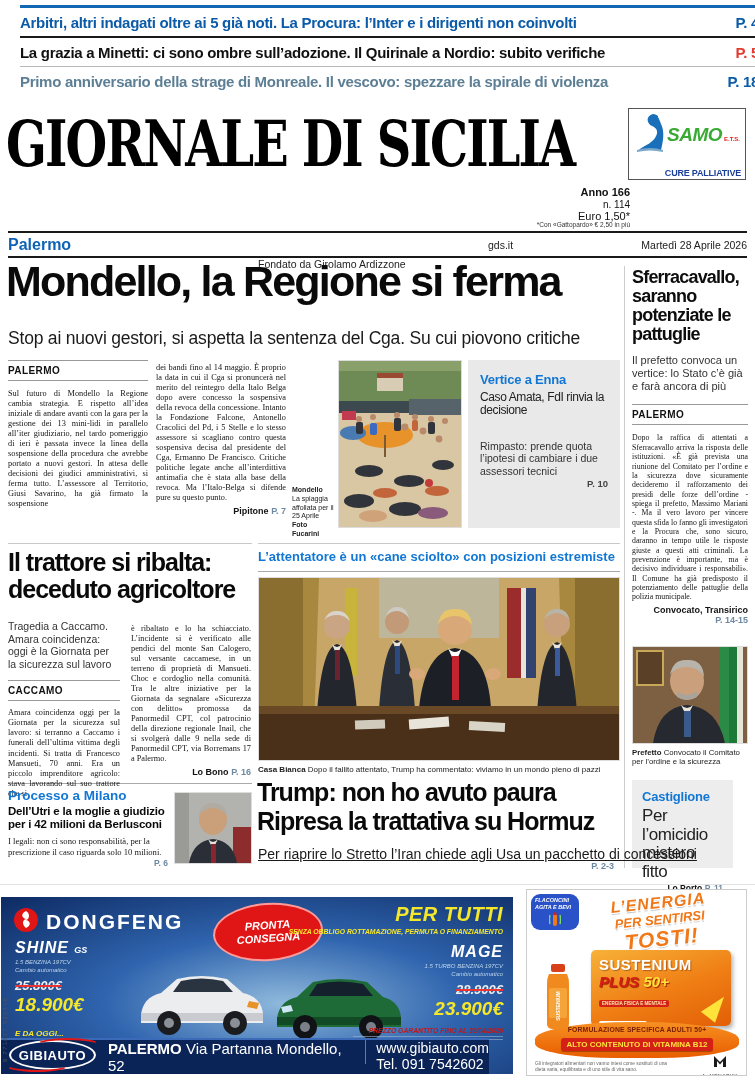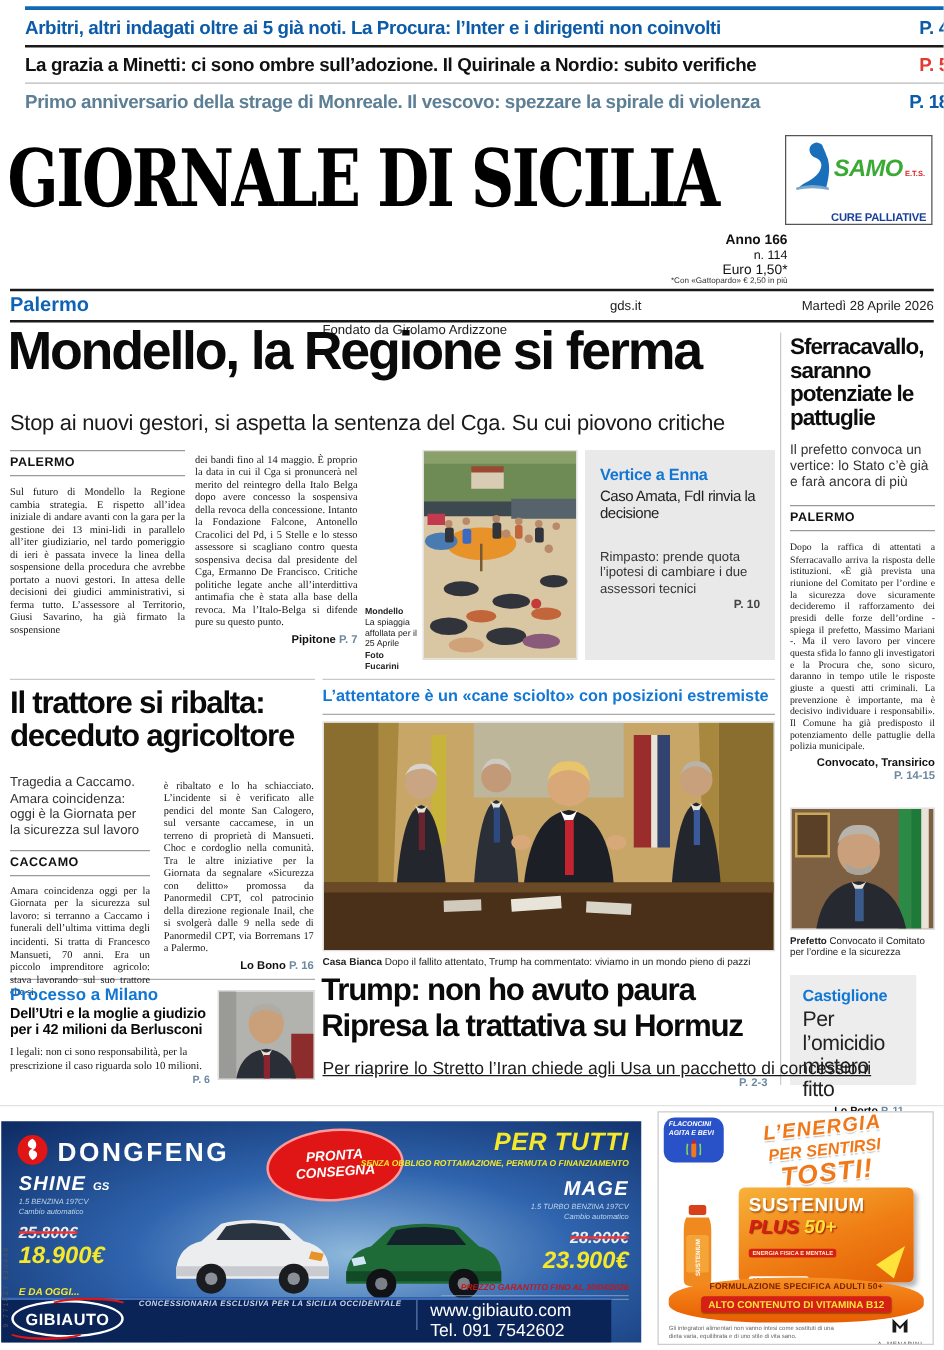--- a/index.html
+++ b/index.html
@@ -492,20 +492,21 @@
       <div class="gline" style="width:150px;"></div>
     </div>
 
     <div class="df-bar">
       <div class="gibi">
         <span class="arc"></span>
           <span class="arc2"></span>
         <b>GIBIAUTO</b>
       </div>
       <div class="df-addr">
+        <div class="df-addr-top"><b>PALERMO</b> <span>Via Partanna Mondello, 52</span></div>
         <div class="df-addr-sub">CONCESSIONARIA ESCLUSIVA PER LA SICILIA OCCIDENTALE</div>
       </div>
       <div class="df-bar-div"></div>
       <div class="df-web">
         <div>www.gibiauto.com</div>
         <div>Tel. 091 7542602</div>
       </div>
     </div>
   </div>
 

